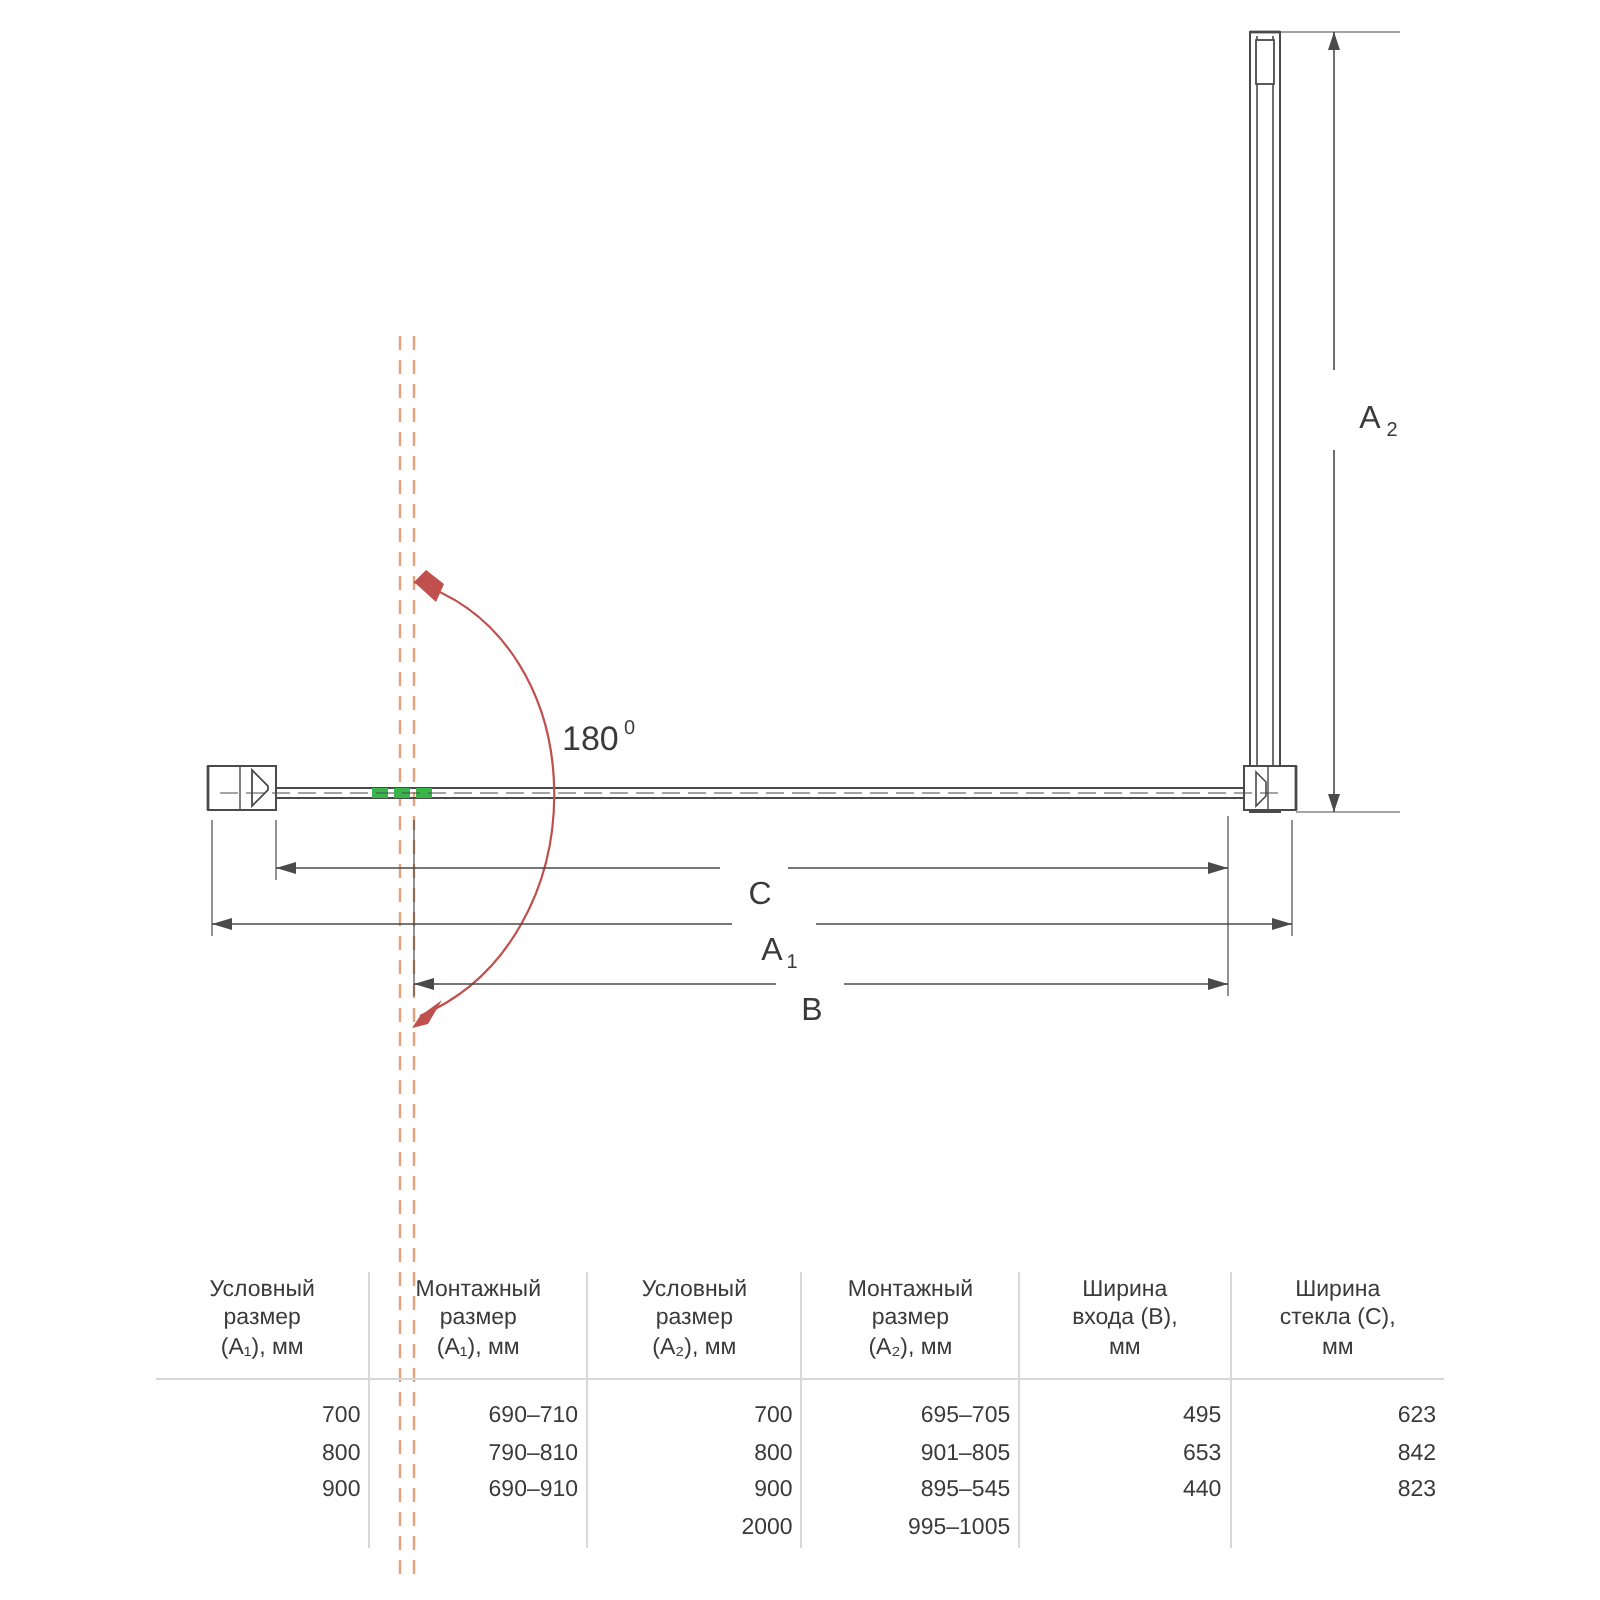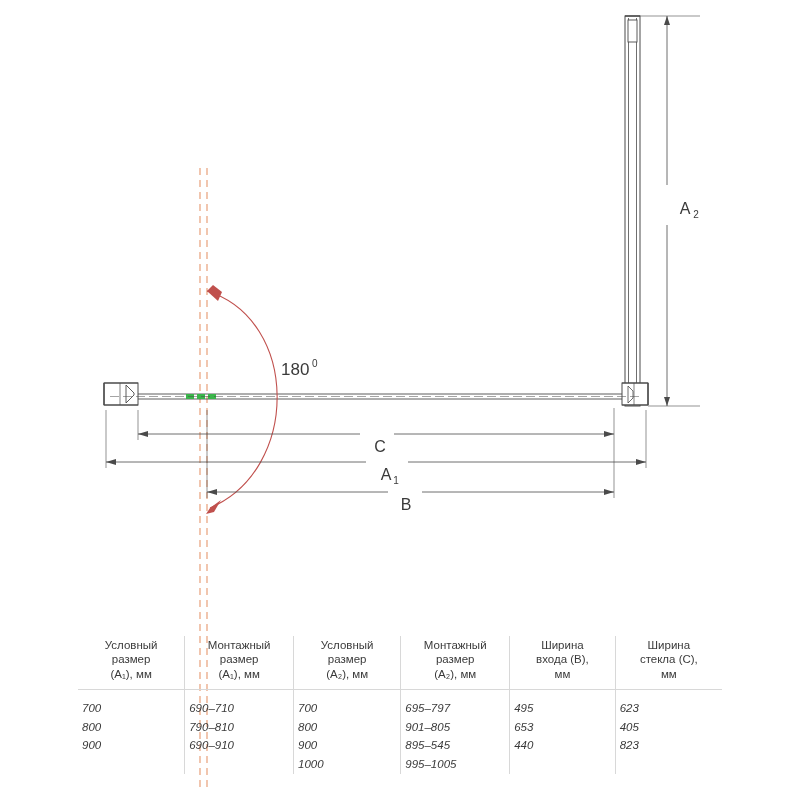--- a/index.html
+++ b/index.html
@@ -44,26 +44,25 @@
     text-align: center;
     vertical-align: bottom;
     padding: 2px 4px 8px 4px;
     line-height: 1.25;
     border-right: 1px solid #d8d8d8;
     border-bottom: 1px solid #d8d8d8;
     white-space: pre-line;
   }
   table.spec th:last-child { border-right: none; }
   table.spec td {
-    text-align: left;
+    text-align: right;
     vertical-align: middle;
     padding: 1px 4px;
     line-height: 1.45;
     border-right: 1px solid #d8d8d8;
-    font-style: italic;
   }
   table.spec td:last-child { border-right: none; }
   table.spec tbody tr:first-child td { padding-top: 10px; }
   .col-w1 { width: 107px; }
   .col-w2 { width: 107px; }
   .col-w3 { width: 107px; }
   .col-w4 { width: 107px; }
   .col-w5 { width: 107px; }
   .col-w6 { width: 109px; }
 </style>
@@ -205,44 +204,44 @@
           <th class="col-w6">Ширина
 стекла (C),
 мм</th>
         </tr>
       </thead>
       <tbody>
         <tr>
           <td>700</td>
           <td>690–710</td>
           <td>700</td>
-          <td>695–797</td>
+          <td>695–705</td>
           <td>495</td>
           <td>623</td>
         </tr>
         <tr>
           <td>800</td>
           <td>790–810</td>
           <td>800</td>
           <td>901–805</td>
           <td>653</td>
-          <td>405</td>
+          <td>842</td>
         </tr>
         <tr>
           <td>900</td>
           <td>690–910</td>
           <td>900</td>
           <td>895–545</td>
           <td>440</td>
           <td>823</td>
         </tr>
         <tr>
           <td></td>
           <td></td>
-          <td>1000</td>
+          <td>2000</td>
           <td>995–1005</td>
           <td></td>
           <td></td>
         </tr>
       </tbody>
     </table>
   </div>
 
 </div>
 

